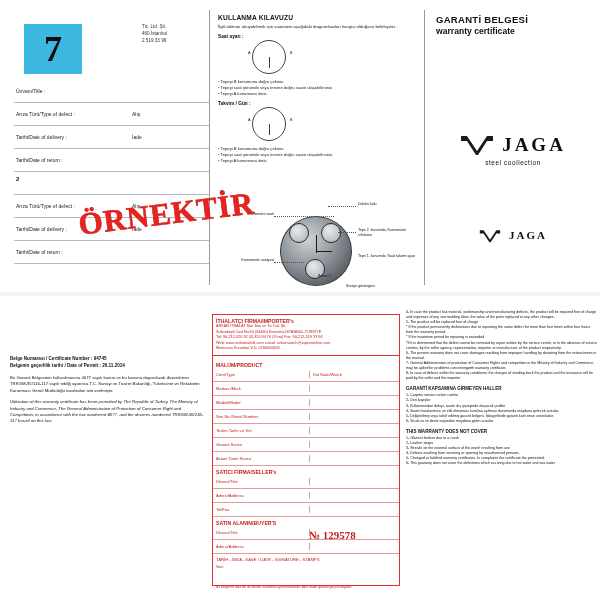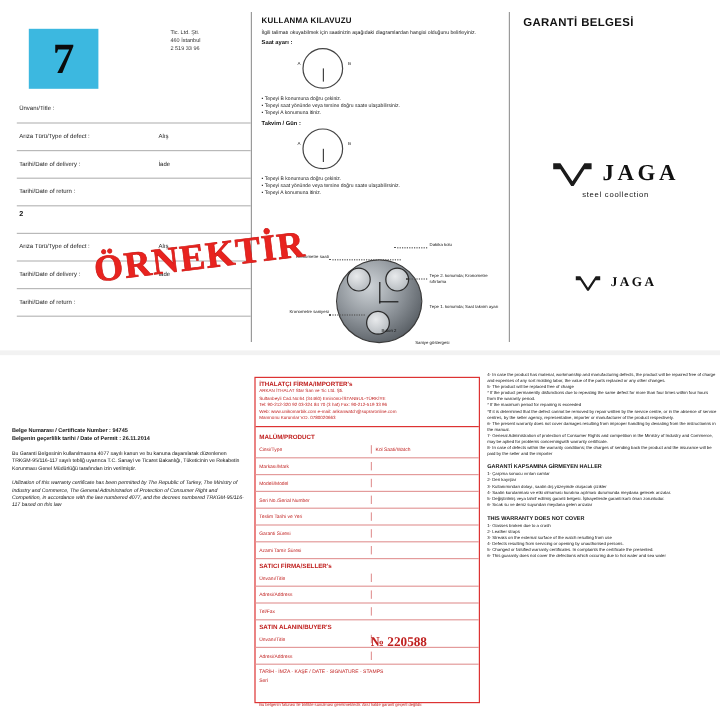--- a/index.html
+++ b/index.html
@@ -217,20 +217,21 @@
           <div class="cap" style="left:128px; top:84px;">Saniye göstergesi</div>
           <div class="dotline" style="left:56px; top:16px; width:60px;"></div>
           <div class="dotline" style="left:56px; top:62px; width:30px;"></div>
           <div class="dotline" style="left:110px; top:6px; width:28px;"></div>
           <div class="dotline" style="left:120px; top:32px; width:18px;"></div>
         </div>
       </div>
 
       <div class="col-right">
         <div class="gb-title">GARANTİ BELGESİ</div>
+        <div class="gb-sub">warranty certificate</div>
 
         <div class="brand-wrap">
           <div class="brand-row">
             <span class="mark">
               <svg width="34" height="22" viewBox="0 0 34 22">
                 <polygon points="1,2 7,2 17,17 27,2 33,2 33,7 27,7 18,21 16,21 7,7 1,7" fill="#1b1b1b"></polygon>
               </svg>
             </span>
             <span class="brand-name">JAGA</span>
           </div>
@@ -323,21 +324,21 @@
             <span>Ünvanı/Title</span>
             <i></i>
           </div>
         <div class="fr">
             <span>Adresi/Address</span>
             <i></i>
           </div>
 
         <div class="rowlab" style="margin-top:3px;">TARİH - İMZA - KAŞE / DATE - SIGNATURE - STAMPS</div>
         <div class="rowlab" style="margin-top:2px;">Seri</div>
-        <div class="serial">№ 220588</div>
+        <div class="serial">№ 129578</div>
         <div class="tiny" style="margin-top:14px;">Bu belgenin faturası ile birlikte sunulması gerekmektedir. Aksi halde garanti geçerli değildir.</div>
       </div>
 
       <div class="br">
         <div class="p">4- In case the product has material, workmanship and manufacturing defects, the product will be repaired free of charge and expenses of any sort molding labor, the value of the parts replaced or any other changes.</div>
         <div class="p">5- The product will be replaced free of charge</div>
         <div class="p">* If the product permanently disfunctions due to repeating the same defect for more than four times within four hours from the warranty period.</div>
         <div class="p">* If the maximum period for repairing is exceeded</div>
         <div class="p">*If it is determined that the defect cannot be removed by repair written by the service centre, or in the absence of service centres, by the seller agency, representative, importer or manufacturer of the product respectively.</div>
         <div class="p">6- The present warranty does not cover damages resulting from improper handling by deviating from the instructionns in the manual.</div>

